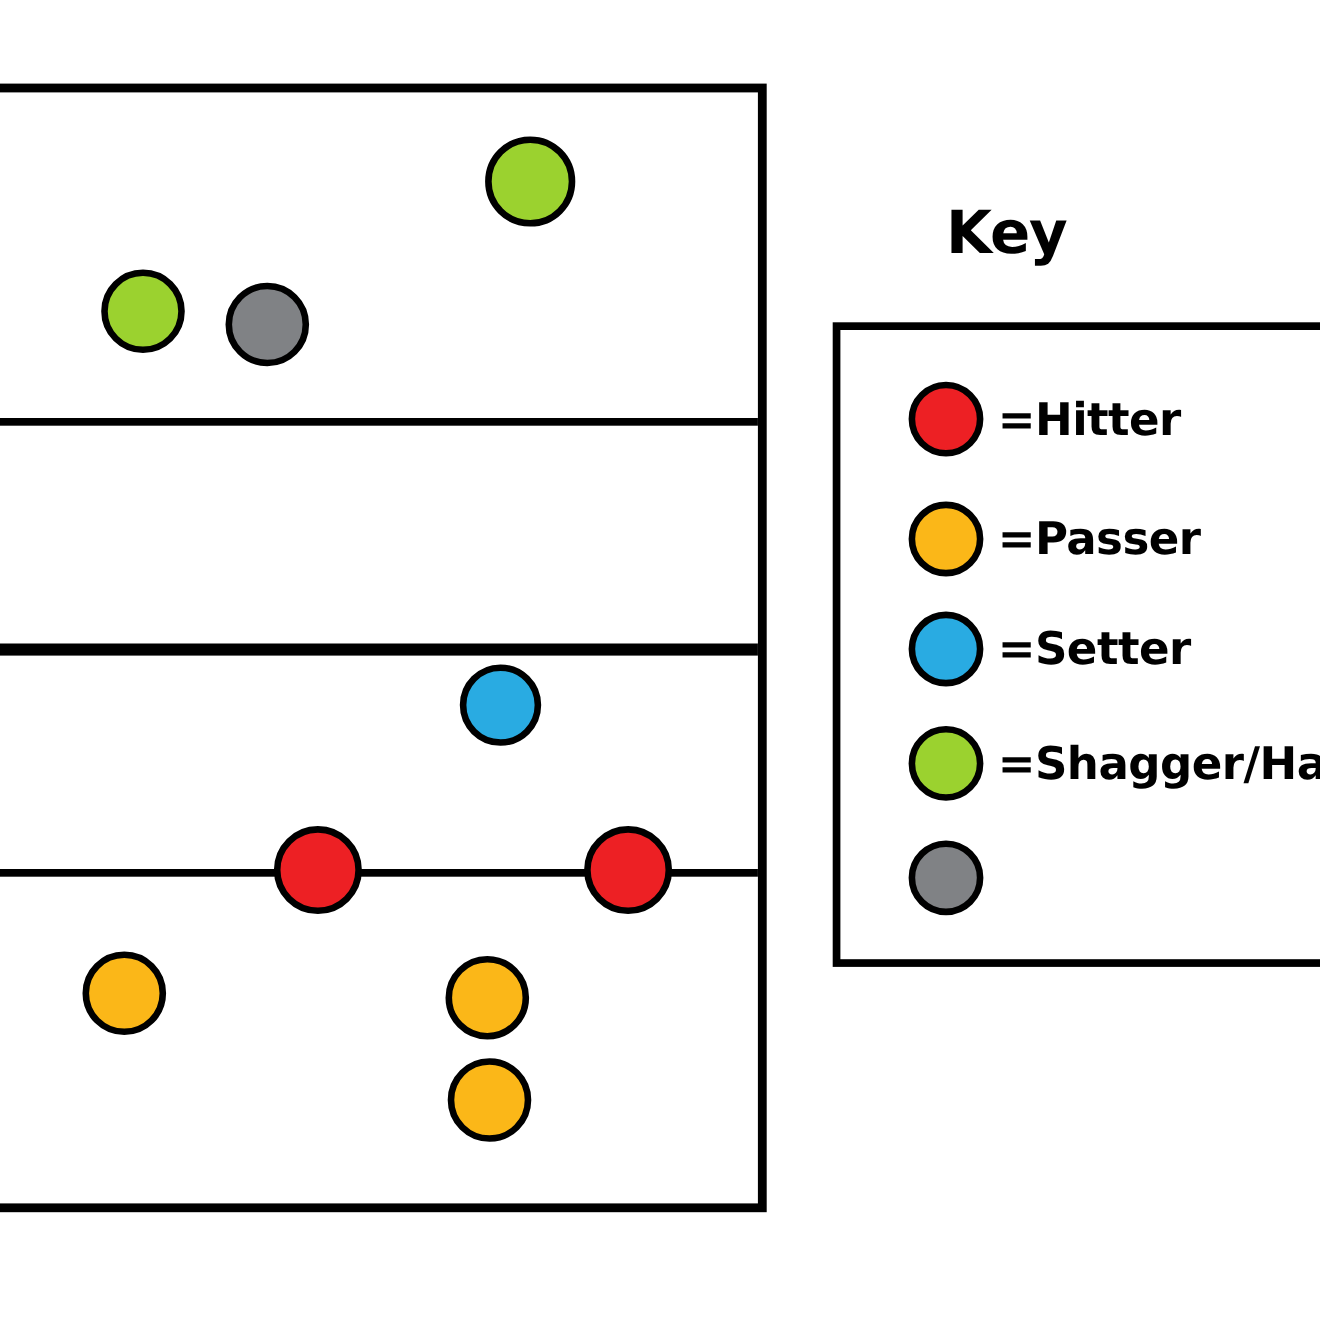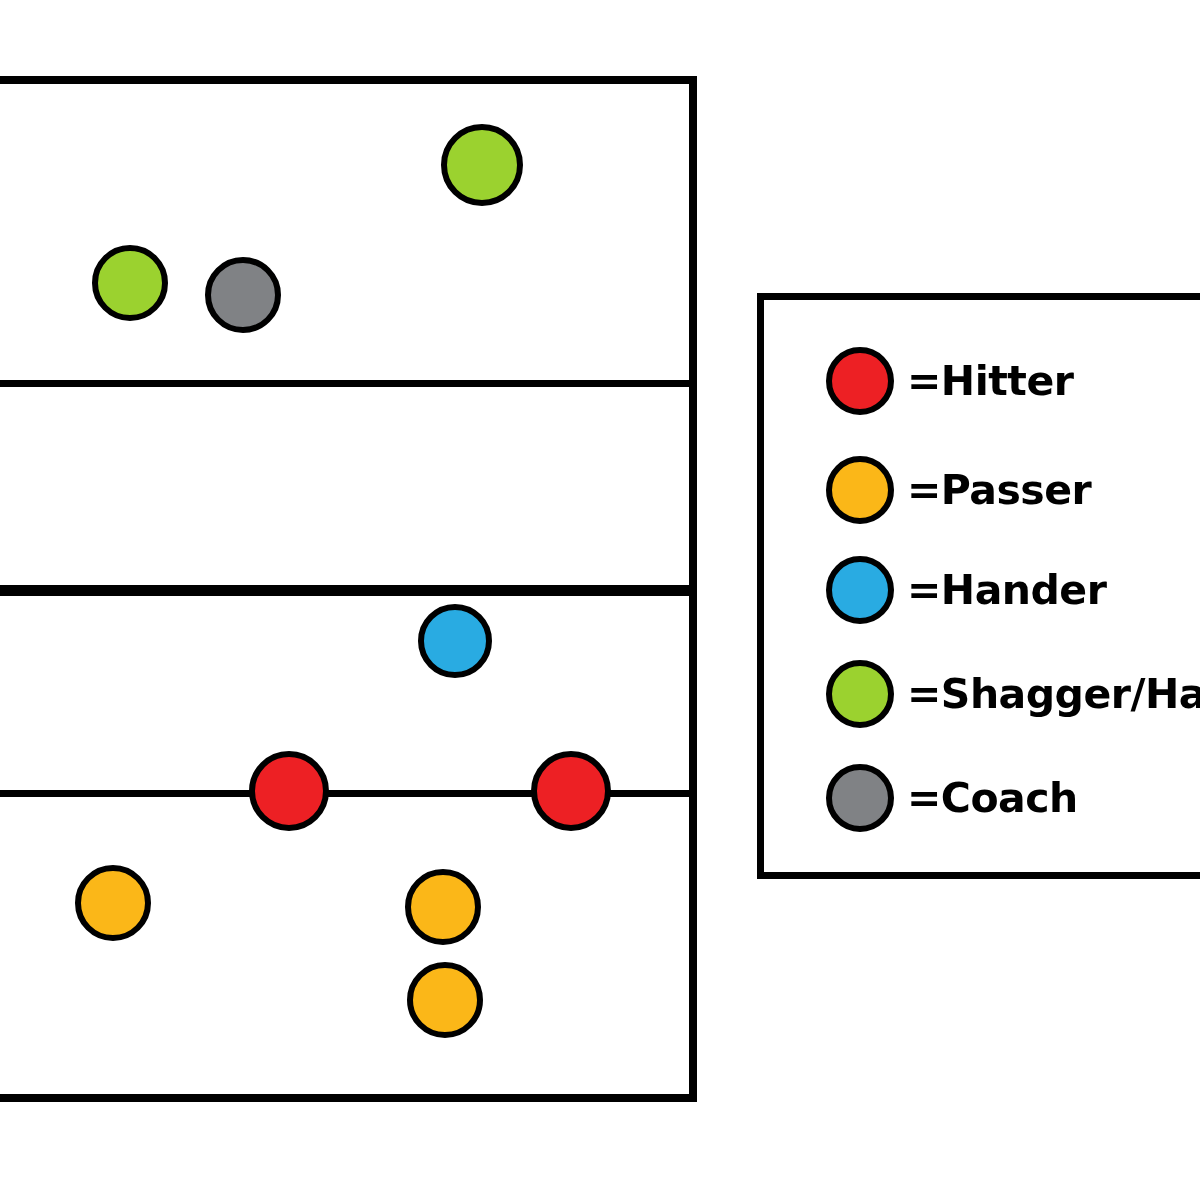--- a/index.html
+++ b/index.html
@@ -121,39 +121,39 @@
         <div class="player" title="Coach" style="left: 265px; top: 211px; width: 76px; height: 76px; background: rgb(128, 130, 133);"></div>
         <div class="player" title="Setter" style="left: 477px; top: 557px; width: 74px; height: 74px; background: rgb(41, 171, 226);"></div>
         <div class="player" title="Hitter" style="left: 311px; top: 707px; width: 80px; height: 80px; background: rgb(237, 32, 36);"></div>
         <div class="player" title="Hitter" style="left: 593px; top: 707px; width: 80px; height: 80px; background: rgb(237, 32, 36);"></div>
         <div class="player" title="Passer" style="left: 135px; top: 819px; width: 76px; height: 76px; background: rgb(251, 183, 24);"></div>
         <div class="player" title="Passer" style="left: 465px; top: 823px; width: 76px; height: 76px; background: rgb(251, 183, 24);"></div>
         <div class="player" title="Passer" style="left: 467px; top: 916px; width: 76px; height: 76px; background: rgb(251, 183, 24);"></div>
       </div>
   </div>
 
+  <div id="key-title">Key</div>
 
   <div id="key-box">
     <div id="key-list">
         <div class="key-row" style="top: 47px; text-align: center;">
           <div class="key-swatch" style="background: rgb(237, 32, 36);"></div>
           <div class="key-label">=Hitter</div>
         </div>
         <div class="key-row" style="top: 156px;">
           <div class="key-swatch" style="background: rgb(251, 183, 24);"></div>
           <div class="key-label">=Passer</div>
         </div>
         <div class="key-row" style="top: 256px;">
           <div class="key-swatch" style="background: rgb(41, 171, 226);"></div>
-          <div class="key-label">=Hander</div>
+          <div class="key-label">=Setter</div>
         </div>
         <div class="key-row" style="top: 360px;">
           <div class="key-swatch" style="background: rgb(155, 210, 47);"></div>
           <div class="key-label">=Shagger/Hander</div>
         </div>
         <div class="key-row" style="top: 464px;">
           <div class="key-swatch" style="background: rgb(128, 130, 133);"></div>
-          <div class="key-label">=Coach</div>
         </div>
       </div>
   </div>
 
 </div>
 
 </body></html>

